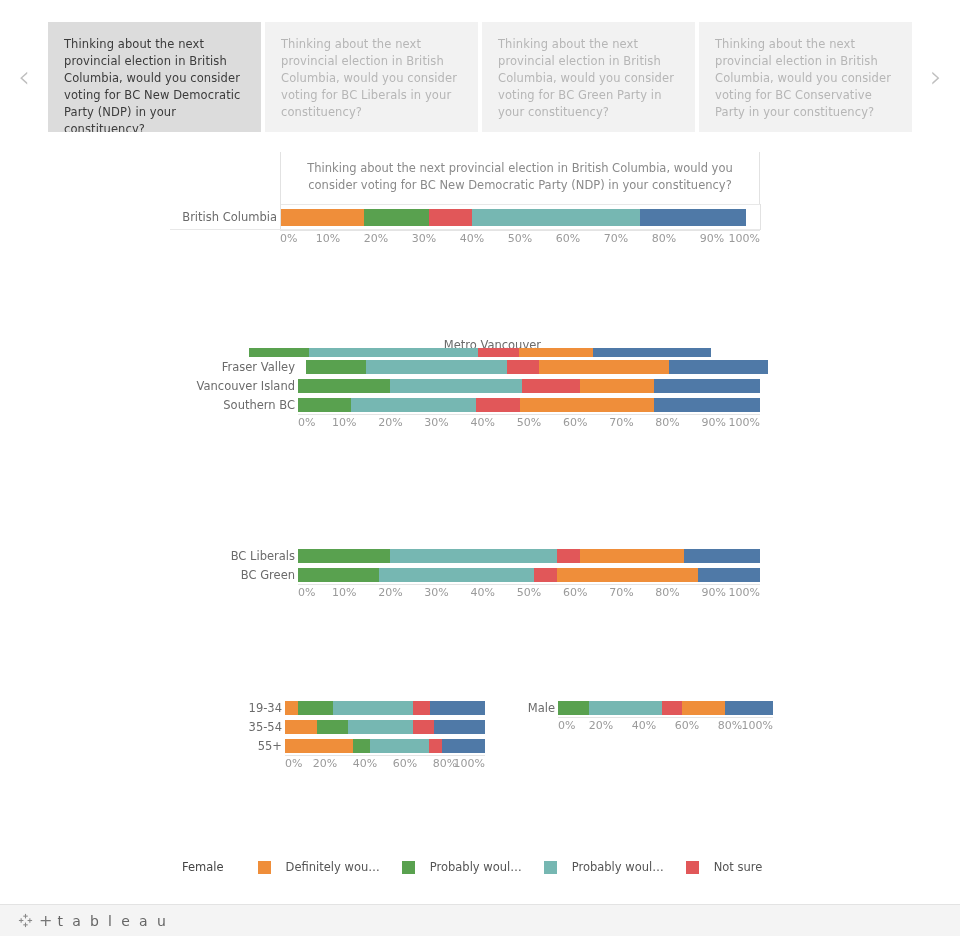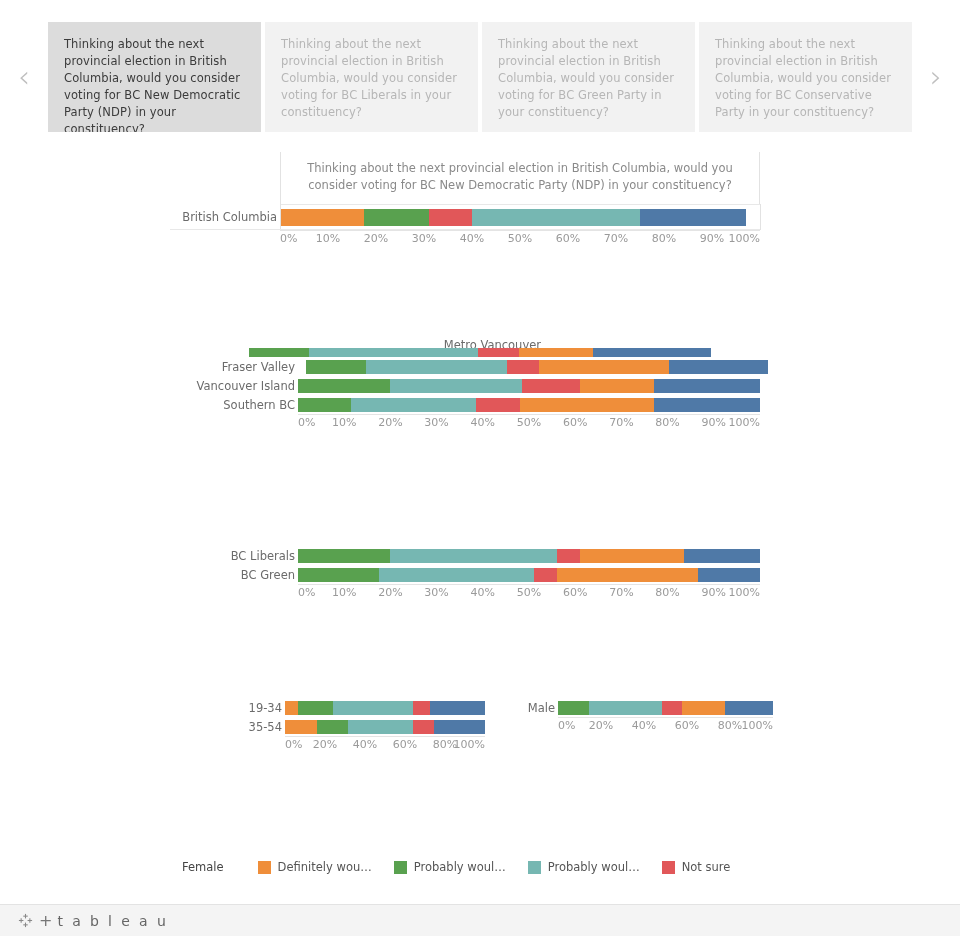--- a/index.html
+++ b/index.html
@@ -59,21 +59,21 @@
   }
   .sep-line { position:absolute; height:1px; background:#e8e8e8; }
   .vline { position:absolute; width:1px; background:#e2e2e2; }
 
   
   .legend {
     position:absolute; left:182px; top:856px; width:600px; height:22px;
     display:flex; align-items:center; overflow:hidden; white-space:nowrap;
   }
   .legend-title { font-size:11.5px; color:#444; margin-right:34px; }
-  .legend-item { display:flex; align-items:center; margin-right:22px; }
+  .legend-item { display:flex; align-items:center; margin-right:22px;gap:8px; }
   .legend-swatch { width:13px; height:13px; margin-right:7px; flex:none; }
   .legend-label { font-size:11.5px; color:#555; }
   .legend-spacer { width:38px; flex:none; }
 
   
   .footer {
     position:absolute; left:0; bottom:0; width:960px; height:32px;
     background:#f4f4f4; border-top:1px solid #e3e3e3;
     display:flex; align-items:center; padding-left:18px;
   }
@@ -257,20 +257,30 @@
         </div>
       </div>
       <div class="row" style="height:19px;">
         <div class="row-label" style="width:55px;">35-54</div>
         <div class="bar" style="width:200px;height:14px;">
           <div class="seg" title="Definitely would 16%" style="width:32px;background:#ef8e3a;"></div>
           <div class="seg" title="Probably would 15.5%" style="width:31px;background:#59a14f;"></div>
           <div class="seg" title="Probably would not 32.5%" style="width:65px;background:#76b7b2;"></div>
           <div class="seg" title="Not sure 10.5%" style="width:21px;background:#e15759;"></div>
           <div class="seg" title="Definitely would not 25.5%" style="width:51px;background:#4f79a7;"></div>
+        </div>
+      </div>
+      <div class="row" style="height:19px;">
+        <div class="row-label" style="width:55px;">55+</div>
+        <div class="bar" style="width:200px;height:14px;">
+          <div class="seg" title="Definitely would 34%" style="width:68px;background:#ef8e3a;"></div>
+          <div class="seg" title="Probably would 8.5%" style="width:17px;background:#59a14f;"></div>
+          <div class="seg" title="Probably would not 29.5%" style="width:59px;background:#76b7b2;"></div>
+          <div class="seg" title="Not sure 6.5%" style="width:13px;background:#e15759;"></div>
+          <div class="seg" title="Definitely would not 21.5%" style="width:43px;background:#4f79a7;"></div>
         </div>
       </div>
     </div>
     <div style="display:flex;">
       <div style="width:55px"></div>
       <div class="axis" style="width:200px;">
         <div class="axis-line"></div>
         <span class="tick" style="transform:none;left:0px;">0%</span>
         <span class="tick" style="left:40px;">20%</span>
         <span class="tick" style="left:80px;">40%</span>

